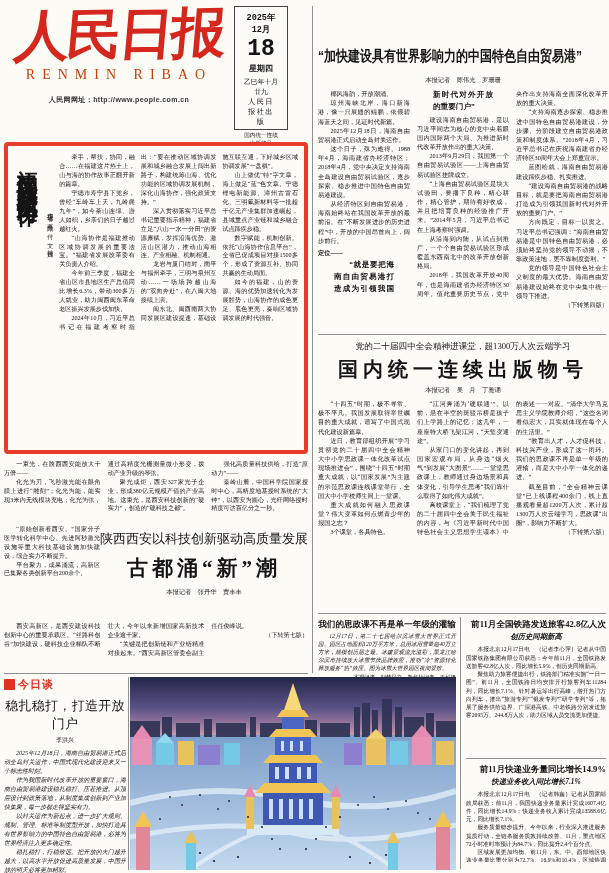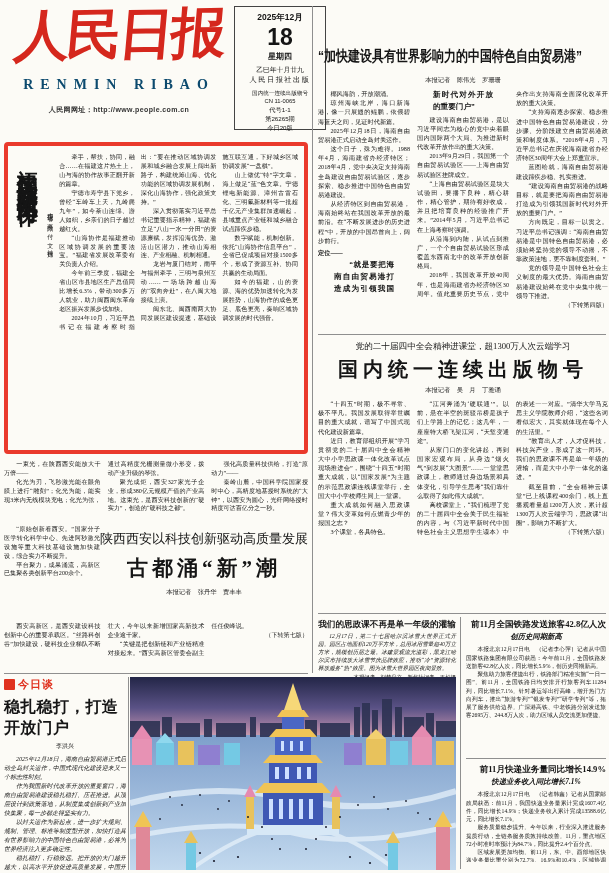--- a/index.html
+++ b/index.html
@@ -15,25 +15,25 @@
   p { text-indent:2em; text-align:justify; }
   .end { text-align:right; text-indent:0; }
   .sub { font-weight:bold; font-family:"Liberation Sans", sans-serif; text-indent:0; margin:3px 0 2px; }
   .quote { font-weight:bold; font-family:"Liberation Sans", sans-serif; font-size:7.6px; line-height:1.55; margin:2px 16px; }
   .cols3 { column-count:3; column-gap:7px; overflow:hidden; }
 
   
   .masthead { left:6px; top:2px; width:226px; height:130px; text-align:center; }
   .mast-title { font-family:"DejaVu Serif", serif; font-weight:900; font-size:55px;
     color:#d5271d; letter-spacing:-3px; transform:skewX(-6deg) rotate(-1deg); line-height:1.15; }
-  .mast-sub { margin-top:12px; color:#0c4a6e; font-weight:bold; font-size:14px; letter-spacing:7px; }
+  .mast-sub { margin-top:2px; color:#c2410c; font-weight:normal; font-size:14px; letter-spacing:7px; }
   .mast-web { margin-top:12px; font-family:"Liberation Sans", sans-serif; font-weight:bold;
     font-size:7px; color:#333; letter-spacing:0.4px; }
-  .datebox { left:234px; top:6px; width:92px; height:124px; border:1.5px solid #444;
-    text-align:center; padding:5px 9px; font-family:Liberation Sans, sans-serif; }
+  .datebox { left:234px; top:6px; width:54px; height:124px; border:1.5px solid #444;
+    text-align:center; padding:5px 9px; font-family:Liberation Mono, monospace; }
   .db-month{font-size:8.5px;font-weight:bold;}
   .db-day{font-size:23px;font-weight:bold;line-height:1.1;margin:1px 0;}
   .db-week{font-size:8px;font-weight:bold;}
   .db-lunar{font-size:6.8px;margin-top:3px;}
   .db-pub{font-size:7.2px;margin-top:0;letter-spacing:1.5px;}
   .db-issn-label{font-size:5.6px;margin-top:5px;}
   .db-issn{font-size:5.8px;}
   .db-code{font-size:6.2px;margin-top:2px;}
   .db-issue{font-size:6.2px;}
   .db-pages{font-size:6.2px;}
@@ -87,21 +87,21 @@
   .xa-headline { font-weight:900; font-size:21px; letter-spacing:4px; margin-top:4px; }
   .xa-rowC { height:46px; margin-top:3px; column-count:3; column-gap:7px; overflow:hidden; }
 
   
   .jinritan { left:4px; top:677px; width:122px; height:194px; }
   .jrt-header { display:flex; align-items:center; gap:3px; }
   .jrt-icon { width:11px; height:11px; background:#e0321f; border-radius:1px;
     color:#fff; font-size:7px; display:flex; align-items:center; justify-content:center;
     font-family:"Liberation Sans", sans-serif; font-weight:bold; }
   .jrt-tag { color:#e0321f; font-family:"Liberation Sans", sans-serif; font-weight:900; font-size:11px; letter-spacing:1px; }
-  .jrt-headline { font-weight:700; font-size:16px; margin-top:5px; letter-spacing:0.3px; }
+  .jrt-headline { font-weight:400; font-size:13px; text-align:center; margin-top:5px; letter-spacing:0.3px; }
   .jrt-byline { text-align:center; font-size:6px; margin:3px 0 4px; }
   .jrt-body { font-style:italic; font-size:6px; line-height:1.5; height:140px; overflow:hidden; }
 
   .photo { left:130px; top:677px; width:326px; height:193px; overflow:hidden; box-shadow:0 0 0 1px #777 inset; }
   .photo svg { display:block; }
 </style>
 </head>
 <body>
 
 <div class="page">

